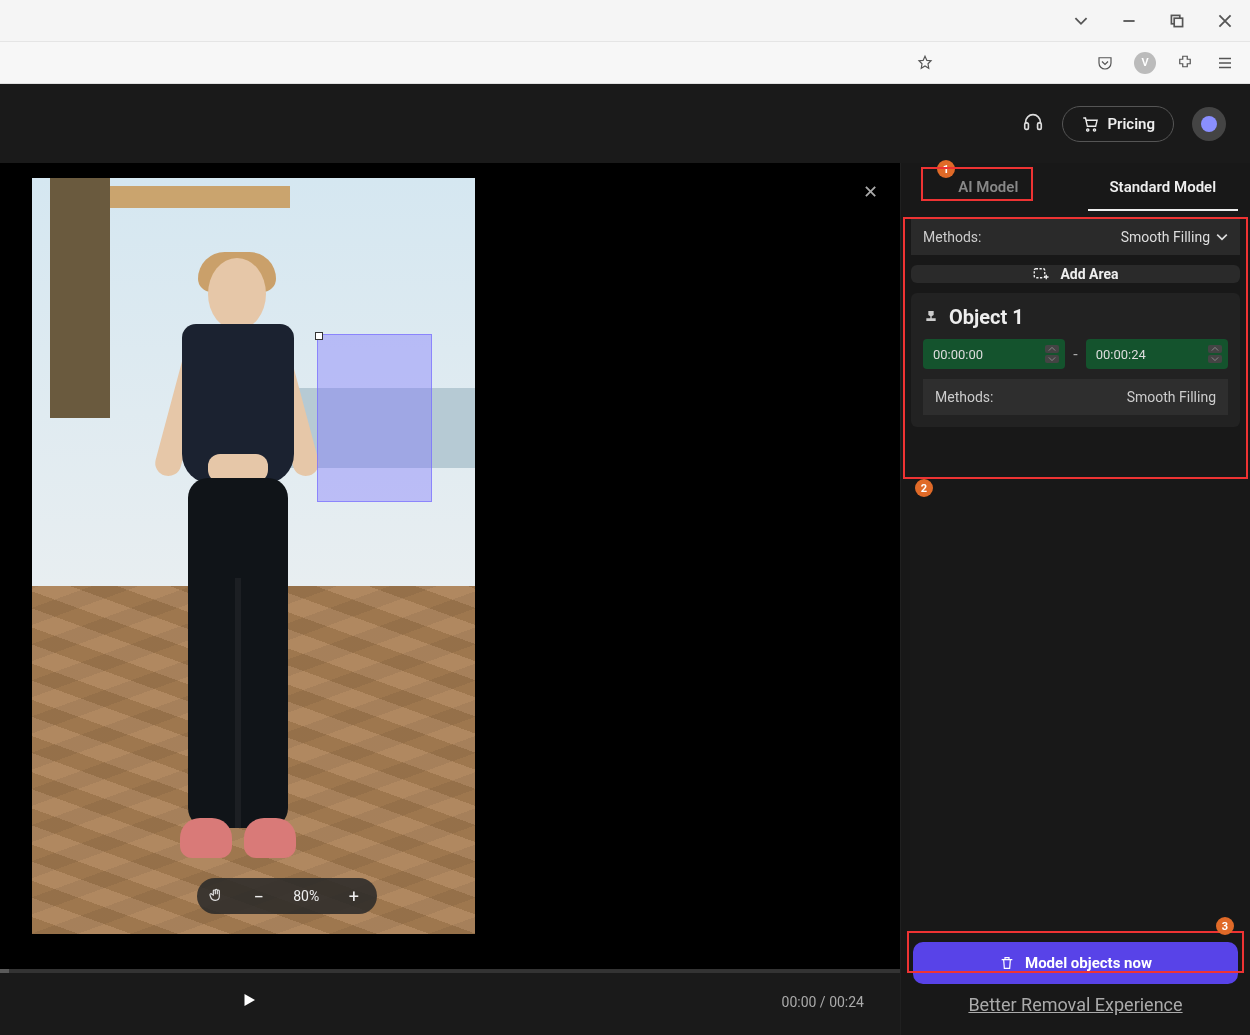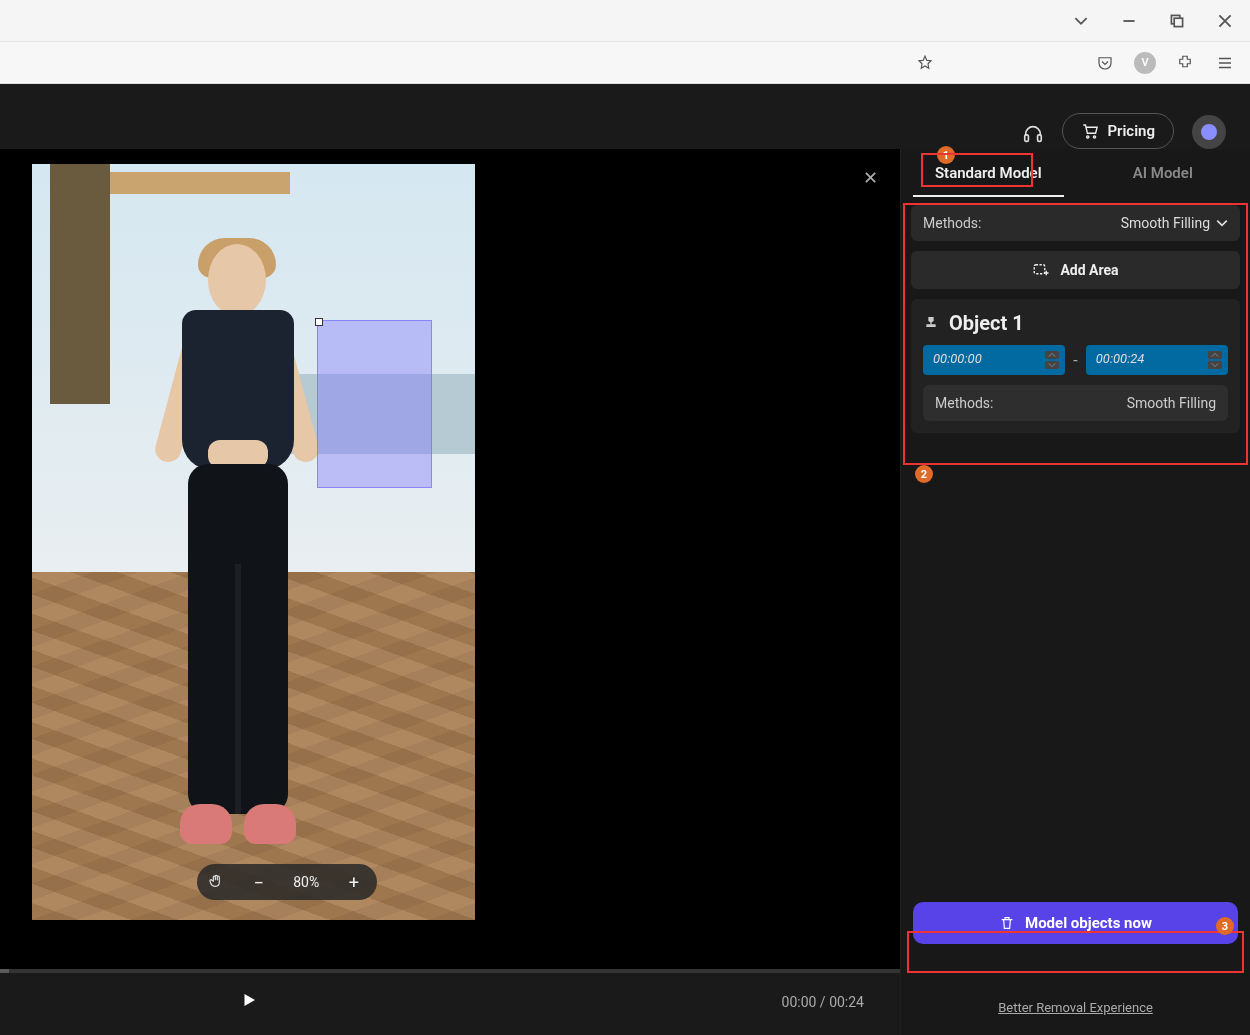--- a/index.html
+++ b/index.html
@@ -11,21 +11,21 @@
 .titlebar .wc svg { width:14px; height:14px; }
 
 .addr { height: 42px; background: #f7f7f7; display:flex; align-items:center; padding: 0 14px; gap: 18px; border-bottom:1px solid #e0e0e0; justify-content:flex-end; }
 .addr .sp { flex:1; }
 .addr .ic { width:22px; height:22px; display:flex; align-items:center; justify-content:center; color:#555; }
 .addr .star { margin-right: 140px; }
 .addr .round { width:22px; height:22px; border-radius:50%; background:#bbb; color:#fff; font-size:11px; font-weight:600; display:flex; align-items:center; justify-content:center; }
 
 .app { height: 951px; display:flex; flex-direction:column; background:#1a1a1a; }
 
-.topbar { height: 65px; background:#1a1a1a; display:flex; align-items:flex-end; justify-content:flex-end; padding: 0 24px; gap:18px; }
+.topbar { height: 79px; background:#1a1a1a; display:flex; align-items:center; justify-content:flex-end; padding: 0 24px; gap:18px; }
 .topbar .hp { color:#ddd; }
 .pricing-btn { display:flex; align-items:center; gap:8px; padding:8px 18px; border:1px solid #555; border-radius:22px; color:#eee; font-size:15px; font-weight:600; cursor:pointer; background:transparent; }
 .avatar { width:34px; height:34px; border-radius:50%; background:#444; display:flex; align-items:center; justify-content:center; }
 .avatar .inner { width:16px; height:16px; border-radius:50%; background:#8a8fff; }
 
 .main { flex:1; display:flex; min-height:0; }
 .canvas-wrap { flex:1; background:#000; position:relative; display:flex; flex-direction:column; }
 .canvas-area { flex:1; position:relative; overflow:hidden; }
 .close-x { position:absolute; top:18px; right:22px; color:#aaa; font-size:18px; cursor:pointer; }
 
@@ -71,40 +71,40 @@
 .hl-red { position:absolute; border:2px solid #e33; pointer-events:none; }
 .hl1 { top:4px; left:20px; width:112px; height:34px; }
 .hl2 { top:54px; left:2px; right:2px; height:262px; }
 .hl3 { bottom:62px; left:6px; right:6px; height:42px; }
 .badge { width:18px; height:18px; border-radius:50%; background:#e06a28; color:#fff; font-size:11px; font-weight:700; display:flex; align-items:center; justify-content:center; position:absolute; }
 .b1 { top:-3px; left:36px; }
 .b2 { top:316px; left:14px; }
 .b3 { bottom:100px; right:16px; }
 
 .settings { padding:8px 10px; display:flex; flex-direction:column; gap:10px; }
-.row-card { background:#2a2a2a; border-radius:6px; padding:10px 12px; display:flex; align-items:center; justify-content:space-between; color:#ccc; font-size:14px; }
+.row-card { background:#2a2a2a; border-radius:0; padding:10px 12px; display:flex; align-items:center; justify-content:space-between; color:#ccc; font-size:14px; }
 .sel { display:flex; align-items:center; gap:6px; color:#ddd; cursor:pointer; }
 .sel svg { width:12px; height:12px; }
-.add-btn { background:#2a2a2a; border-radius:6px; padding:10px; display:flex; align-items:center; justify-content:center; gap:10px; color:#eee; font-weight:700; font-size:14px; cursor:pointer; }
+.add-btn { background:#2a2a2a; border-radius:6px; display:flex; align-items:center; justify-content:center; gap:10px; color:#eee; font-weight:700; font-size:14px; cursor:pointer; }
 .add-btn svg { width:18px; height:18px; }
 .obj-card { background:#222; border-radius:6px; padding:12px; display:flex; flex-direction:column; gap:10px; }
 .obj-head { display:flex; align-items:center; gap:10px; color:#eee; font-weight:700; font-size:20px; }
 .obj-head svg { width:16px; height:16px; }
 .time-row { display:flex; align-items:center; gap:8px; color:#ccc; }
-.time-input { flex:1; display:flex; background:#0369a1; border-radius:4px; padding:6px 6px;font-style:italic; }
+.time-input { flex:1; display:flex; align-items:center; background:#14532d; border-radius:4px; padding:6px 6px; }
 .time-input span { flex:1; color:#ddd; font-size:13px; padding-left:4px; }
 .stepper { display:flex; flex-direction:column; gap:2px; }
 .stepper .ar { width:14px; height:8px; background:#444; border-radius:2px; display:flex; align-items:center; justify-content:center; cursor:pointer; }
 .stepper svg { width:8px; height:6px; color:#999; }
 .dash { color:#aaa; }
 
 .panel-footer { margin-top:auto; padding:10px 12px 20px; display:flex; flex-direction:column; gap:10px; align-items:center; }
 .remove-btn { width:100%; background:#5843e8; border-radius:10px; padding:12px; display:flex; align-items:center; justify-content:center; gap:10px; color:#fff; font-weight:700; font-size:15px; cursor:pointer; }
 .remove-btn svg { width:16px; height:16px; }
-.better-link { color:#aaa; text-decoration:underline; font-size:13px; cursor:pointer;margin-top:46px; }
+.better-link { color:#aaa; text-decoration:underline; font-size:18px; cursor:pointer; }
 </style>
 </head>
 <body>
 
 <div class="titlebar">
   <div class="wc">
       <svg viewBox="0 0 10 10">
         <path d="M1 3 L5 7 L9 3" fill="none" stroke="currentColor" stroke-width="1.3"></path>
       </svg>
     </div>
@@ -212,25 +212,25 @@
               <path d="M6 4l14 8-14 8z"></path>
             </svg></div>
         <div class="time">
           <span>00:00</span><span> / </span><span>00:24</span>
         </div>
       </div>
     </div>
 
     <div class="panel">
       <div class="tabs">
+        <div class="tab">
+            <span>AI Model</span>
+          </div>
         <div class="tab active">
             <span>Standard Model</span>
-          </div>
-        <div class="tab">
-            <span>AI Model</span>
           </div>
         <div class="badge b1">1</div>
         <div class="hl-red hl1"></div>
       </div>
 
       <div class="settings">
         <div class="row-card">
           <span>Methods:</span>
           <div class="sel">
             <span>Smooth Filling</span>

